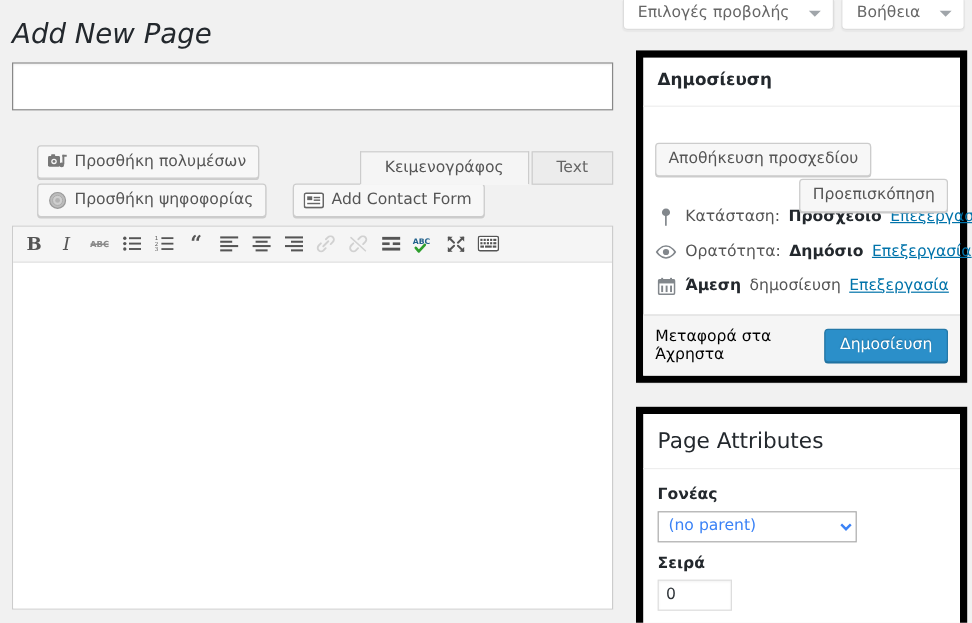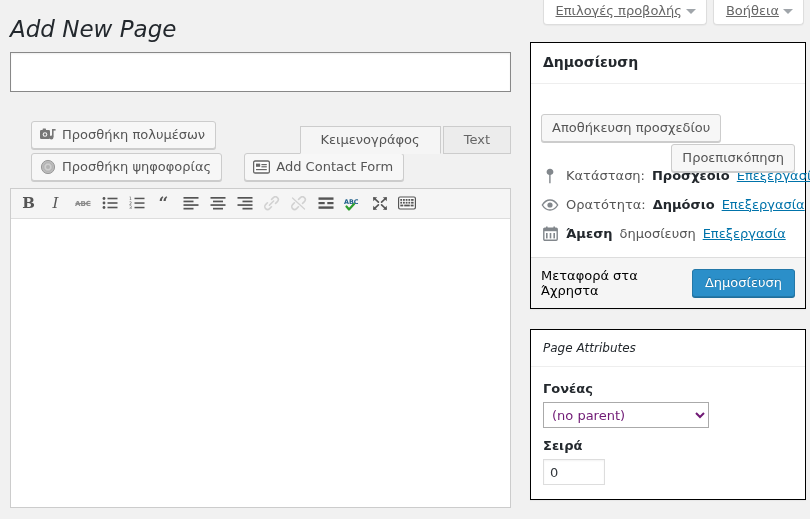--- a/index.html
+++ b/index.html
@@ -30,24 +30,23 @@
     background: #fff;
     border: 1px solid #ddd;
     border-top: none;
     border-radius: 0 0 4px 4px;
     padding: 3px 10px 5px 12px;
     font-size: 13px;
     color: #666;
     line-height: 16px;
     display: flex;
     align-items: center;
-    gap: 4px;
+    gap: 16px;
     cursor: pointer;
     box-shadow: 0 1px 1px rgba(0,0,0,0.04);
-    text-decoration: underline;
   }
   .caret-down {
     width: 0; height: 0;
     border-left: 5px solid transparent;
     border-right: 5px solid transparent;
     border-top: 5px solid #a0a5aa;
     display: inline-block;
   }
 
   
@@ -199,34 +198,34 @@
 
   
   .postbox-container {
     position: absolute;
     left: 530px;
     top: 42px;
     width: 276px;
   }
   .postbox {
     background: #fff;
-    border: 1px solid #000000;
+    border: 6px solid #000000;
     box-shadow: 0 1px 1px rgba(0,0,0,0.04);
     margin-bottom: 20px;
   }
   .postbox h2 {
     margin: 0;
     padding: 10px 12px;
     font-size: 14px;
     line-height: 1.4;
     font-weight: 600;
     color: #23282d;
     border-bottom: 1px solid #eee;
   }
-  .postbox h2.plain { font-weight: 400; font-size: 12px; border-bottom: 1px solid #eee; font-style: italic;}
+  .postbox h2.plain { font-weight: 400; font-size: 18px; border-bottom: 1px solid #eee;}
 
   .submitbox-inner { padding: 10px 10px 0 10px; }
   .minor-actions {
     position: relative;
     min-height: 62px;
   }
   .button {
     background: #f7f7f7;
     border: 1px solid #ccc;
     border-radius: 3px;
@@ -306,21 +305,21 @@
     color: #23282d;
     font-size: 13px;
     margin: 10px 0 6px 0;
   }
   select.parent-select {
     width: 166px;
     height: 26px;
     border: 1px solid #aaa;
     background: #fff;
     font-size: 13px;
-    color: #701a75;
+    color: #3b82f6;
     font-family: "DejaVu Sans", "Liberation Sans", sans-serif;
     padding: 2px 4px;
     box-sizing: border-box;
   }
   input.order-input {
     width: 62px;
     height: 26px;
     border: 1px solid #ddd;
     background: #fff;
     font-size: 13px;

